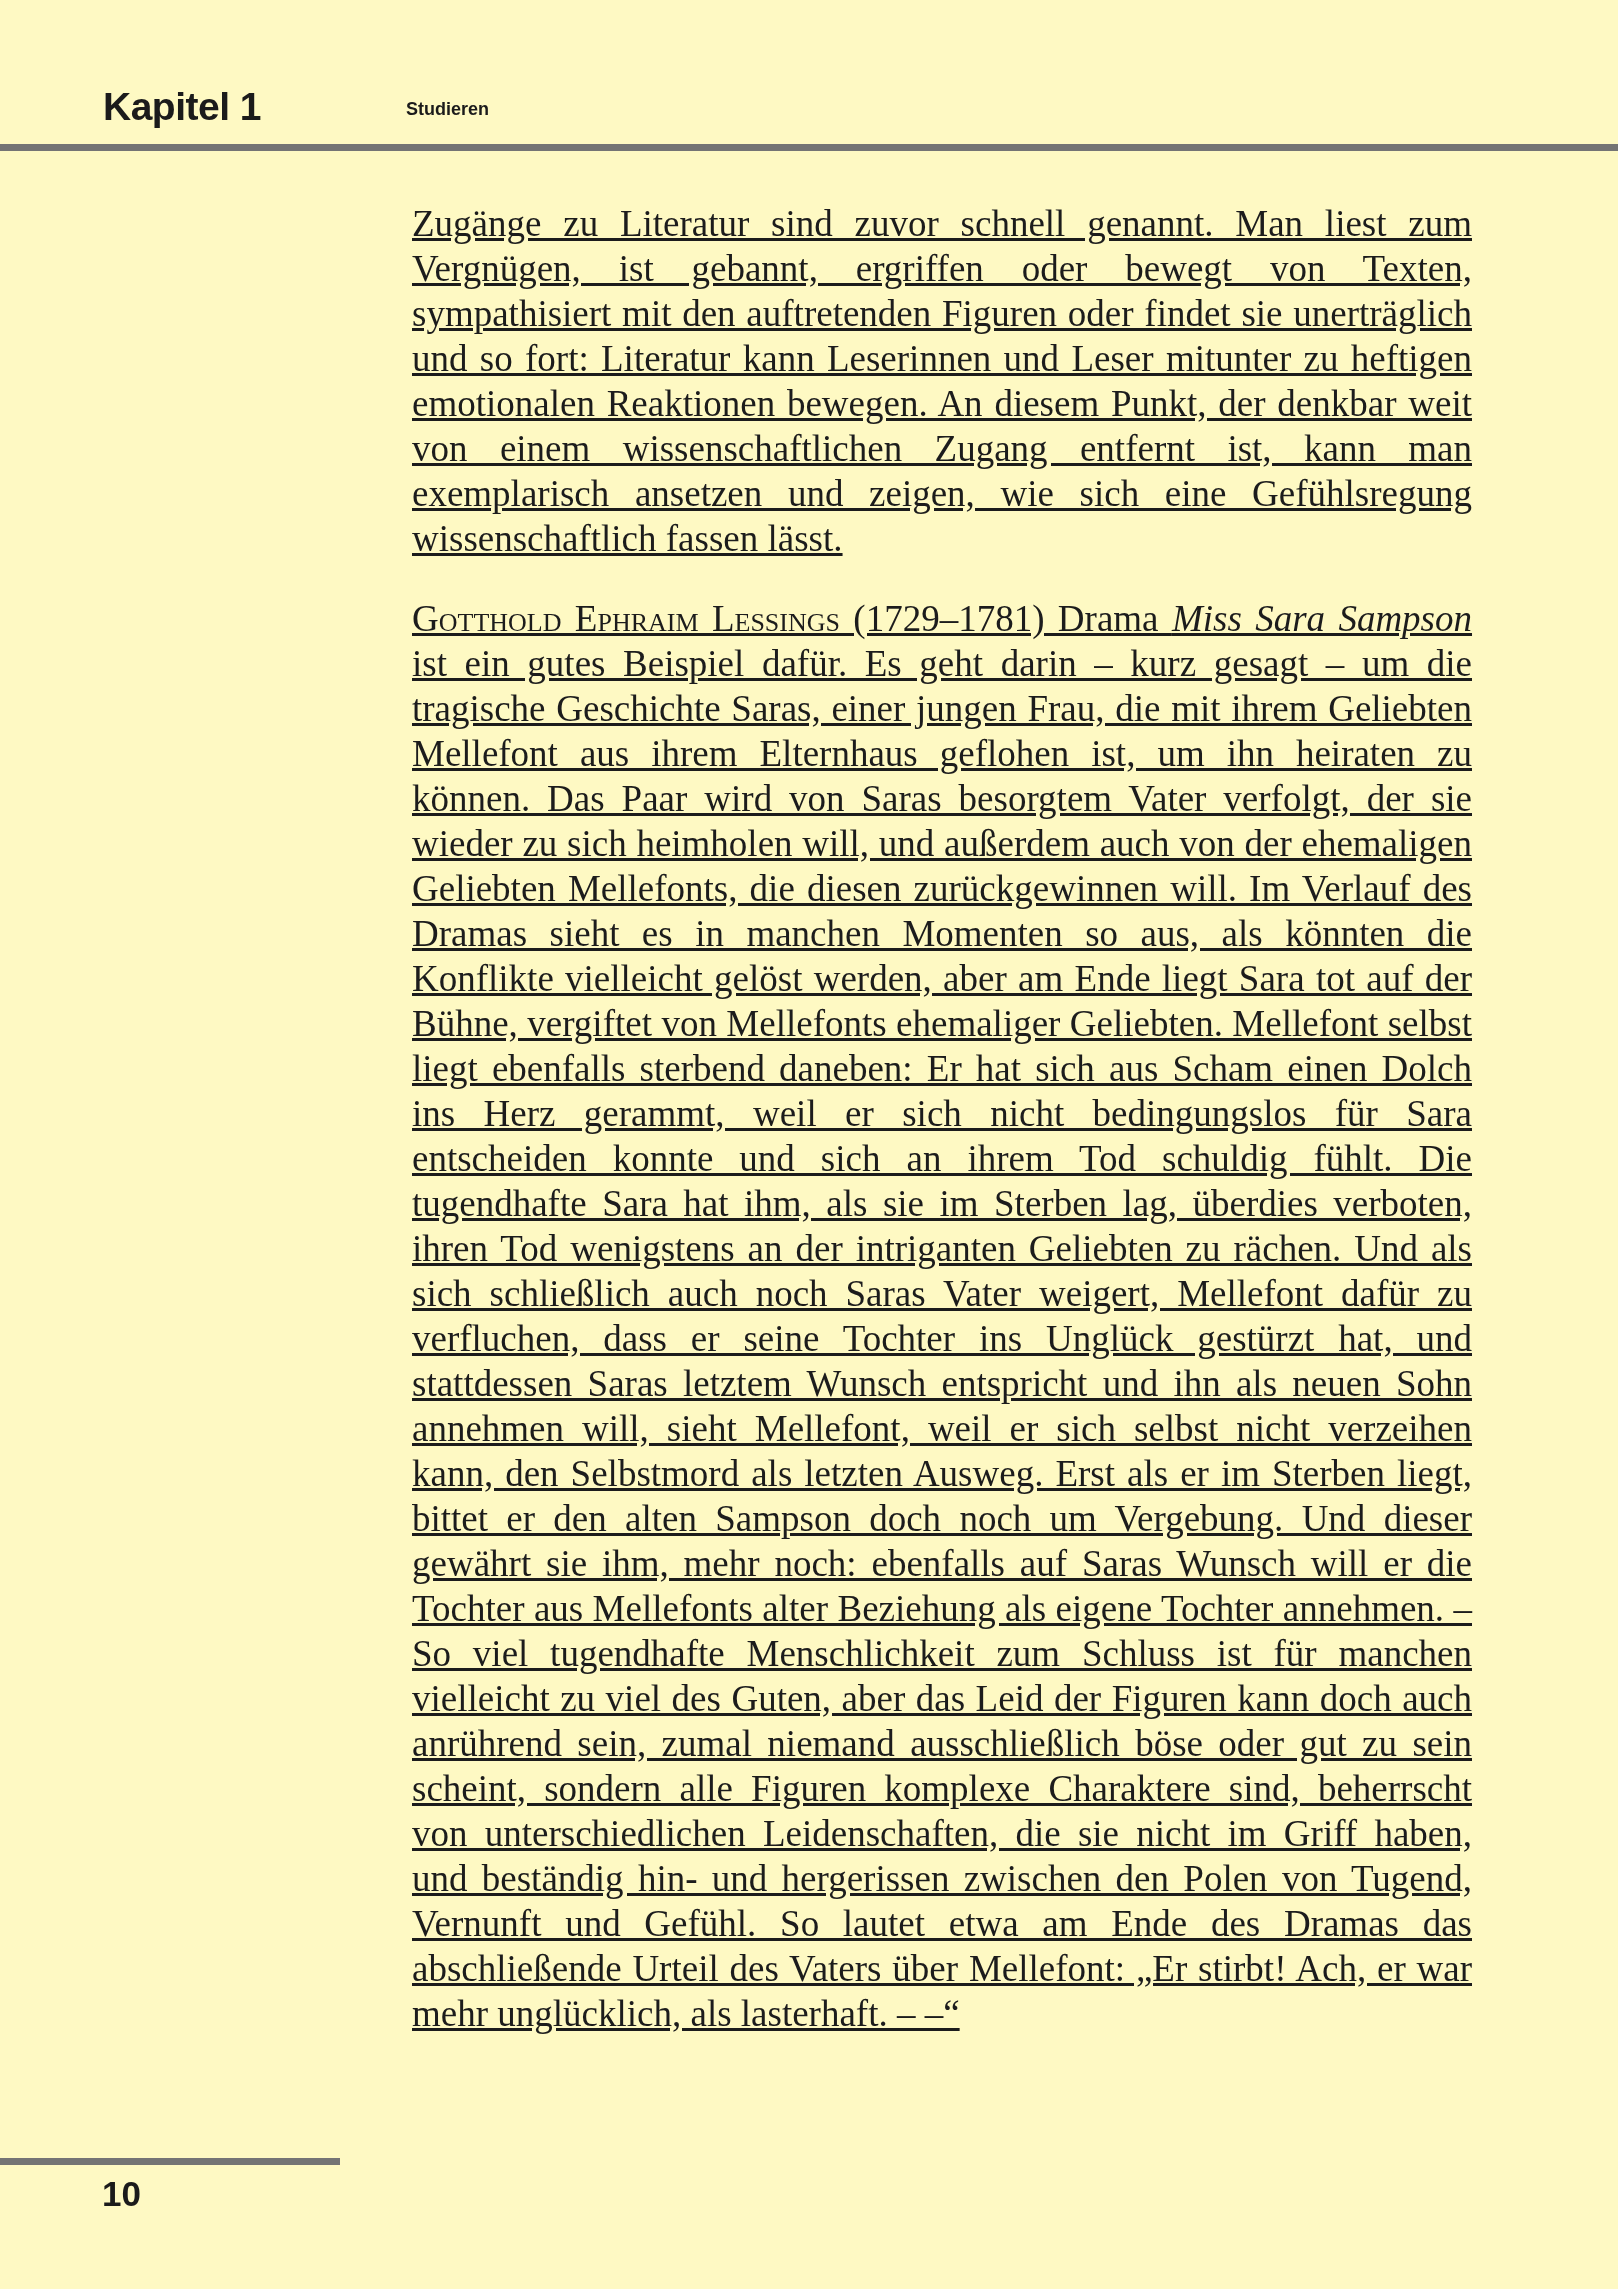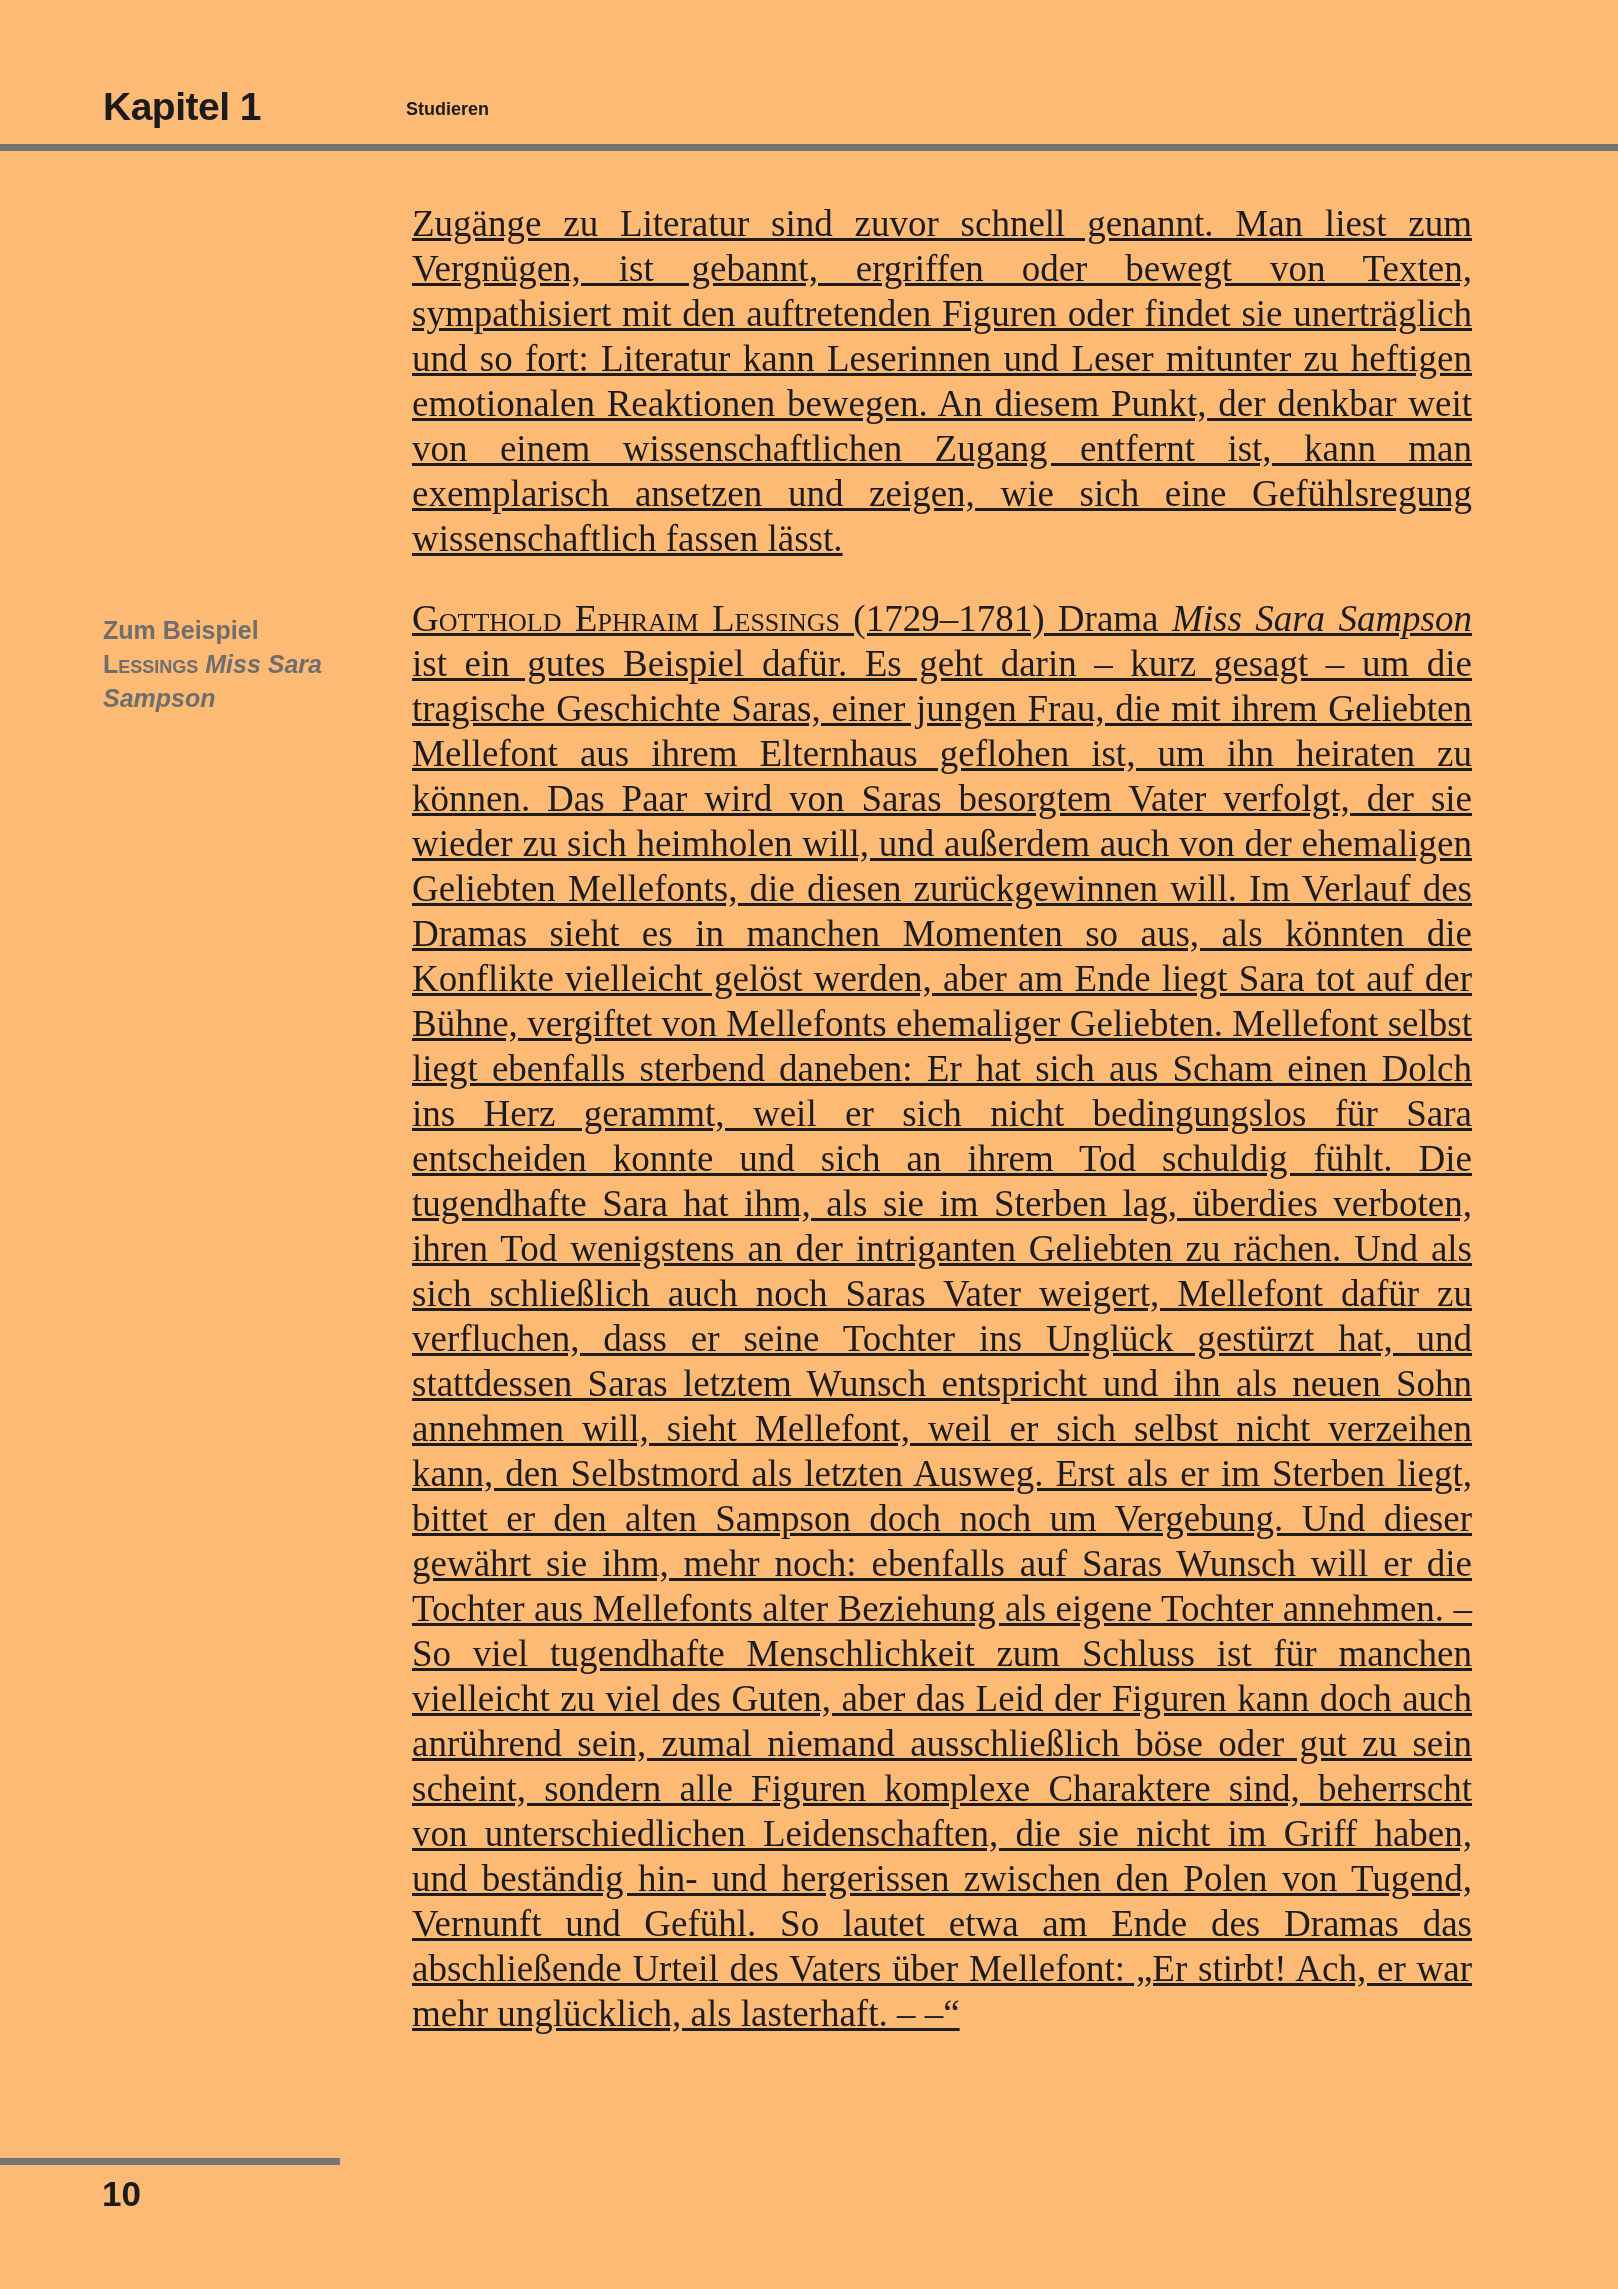--- a/index.html
+++ b/index.html
@@ -1,20 +1,20 @@
 <!DOCTYPE html>
 <html lang="de" style="--text-color: #1c1c1c; --note-color: #6e6e6e; --rule-color: #747474;font-size:14.8px"><head>
 <meta charset="utf-8">
 <style>
   html, body { margin: 0; padding: 0; background: #e8e8e8; }
   .page {
     position: relative;
     width: 1619px;
     height: 2290px;
-    background: #fdba74;
+    background: #fef9c3;
     font-family: "Liberation Serif", serif;
     color: var(--text-color, #1c1c1c);
     overflow: hidden;
   }
   
   .chapter-label {
     position: absolute;
     left: 103px; top: 85px;
     font-family: "Liberation Sans", sans-serif;
     font-weight: bold;
@@ -84,25 +84,20 @@
 <body>
 
 <div class="page">
 
   <div class="chapter-label">Kapitel 1</div>
 
   <div class="section-label">Studieren</div>
 
   <div class="header-rule"></div>
 
-  <aside class="margin-note">
-    <span>Zum Beispiel</span><br>
-    <span class="sc">Lessings</span>
-    <em>Miss Sara Sampson</em>
-  </aside>
 
   <main class="body-column">
     <p>Zugänge zu Literatur sind zuvor schnell genannt. Man liest zum Vergnügen, ist gebannt, ergriffen oder bewegt von Texten, sympathisiert mit den auftretenden Figuren oder findet sie unerträglich und so fort: Literatur kann Leserinnen und Leser mitunter zu heftigen emotionalen Reaktionen bewegen. An diesem Punkt, der denkbar weit von einem wissenschaftlichen Zugang entfernt ist, kann man exemplarisch ansetzen und zeigen, wie sich eine Gefühlsregung wissenschaftlich fassen lässt.</p>
     <p>
       <span class="smallcaps">Gotthold Ephraim Lessings</span><span> (1729–1781) Drama </span><em>Miss Sara Sampson</em><span> ist ein gutes Beispiel dafür. Es geht darin – kurz gesagt – um die tragische Geschichte Saras, einer jungen Frau, die mit ihrem Geliebten Mellefont aus ihrem Elternhaus geflohen ist, um ihn heiraten zu können. Das Paar wird von Saras besorgtem Vater verfolgt, der sie wieder zu sich heimholen will, und außerdem auch von der ehemaligen Geliebten Mellefonts, die diesen zurückgewinnen will. Im Verlauf des Dramas sieht es in manchen Momenten so aus, als könnten die Konflikte vielleicht gelöst werden, aber am Ende liegt Sara tot auf der Bühne, vergiftet von Mellefonts ehemaliger Geliebten. Mellefont selbst liegt ebenfalls sterbend daneben: Er hat sich aus Scham einen Dolch ins Herz gerammt, weil er sich nicht bedingungslos für Sara entscheiden konnte und sich an ihrem Tod schuldig fühlt. Die tugendhafte Sara hat ihm, als sie im Sterben lag, überdies verboten, ihren Tod wenigstens an der intriganten Geliebten zu rächen. Und als sich schließlich auch noch Saras Vater weigert, Mellefont dafür zu verfluchen, dass er seine Tochter ins Unglück gestürzt hat, und stattdessen Saras letztem Wunsch entspricht und ihn als neuen Sohn annehmen will, sieht Mellefont, weil er sich selbst nicht verzeihen kann, den Selbstmord als letzten Ausweg. Erst als er im Sterben liegt, bittet er den alten Sampson doch noch um Vergebung. Und dieser gewährt sie ihm, mehr noch: ebenfalls auf Saras Wunsch will er die Tochter aus Mellefonts alter Beziehung als eigene Tochter annehmen. – So viel tugendhafte Menschlichkeit zum Schluss ist für manchen vielleicht zu viel des Guten, aber das Leid der Figuren kann doch auch anrührend sein, zumal niemand ausschließlich böse oder gut zu sein scheint, sondern alle Figuren komplexe Charaktere sind, beherrscht von unterschiedlichen Leidenschaften, die sie nicht im Griff haben, und beständig hin- und hergerissen zwischen den Polen von Tugend, Vernunft und Gefühl. So lautet etwa am Ende des Dramas das abschließende Urteil des Vaters über Mellefont: „Er stirbt! Ach, er war mehr unglücklich, als lasterhaft. – –“</span>
     </p>
   </main>
 
   <div class="footer-rule"></div>
 

